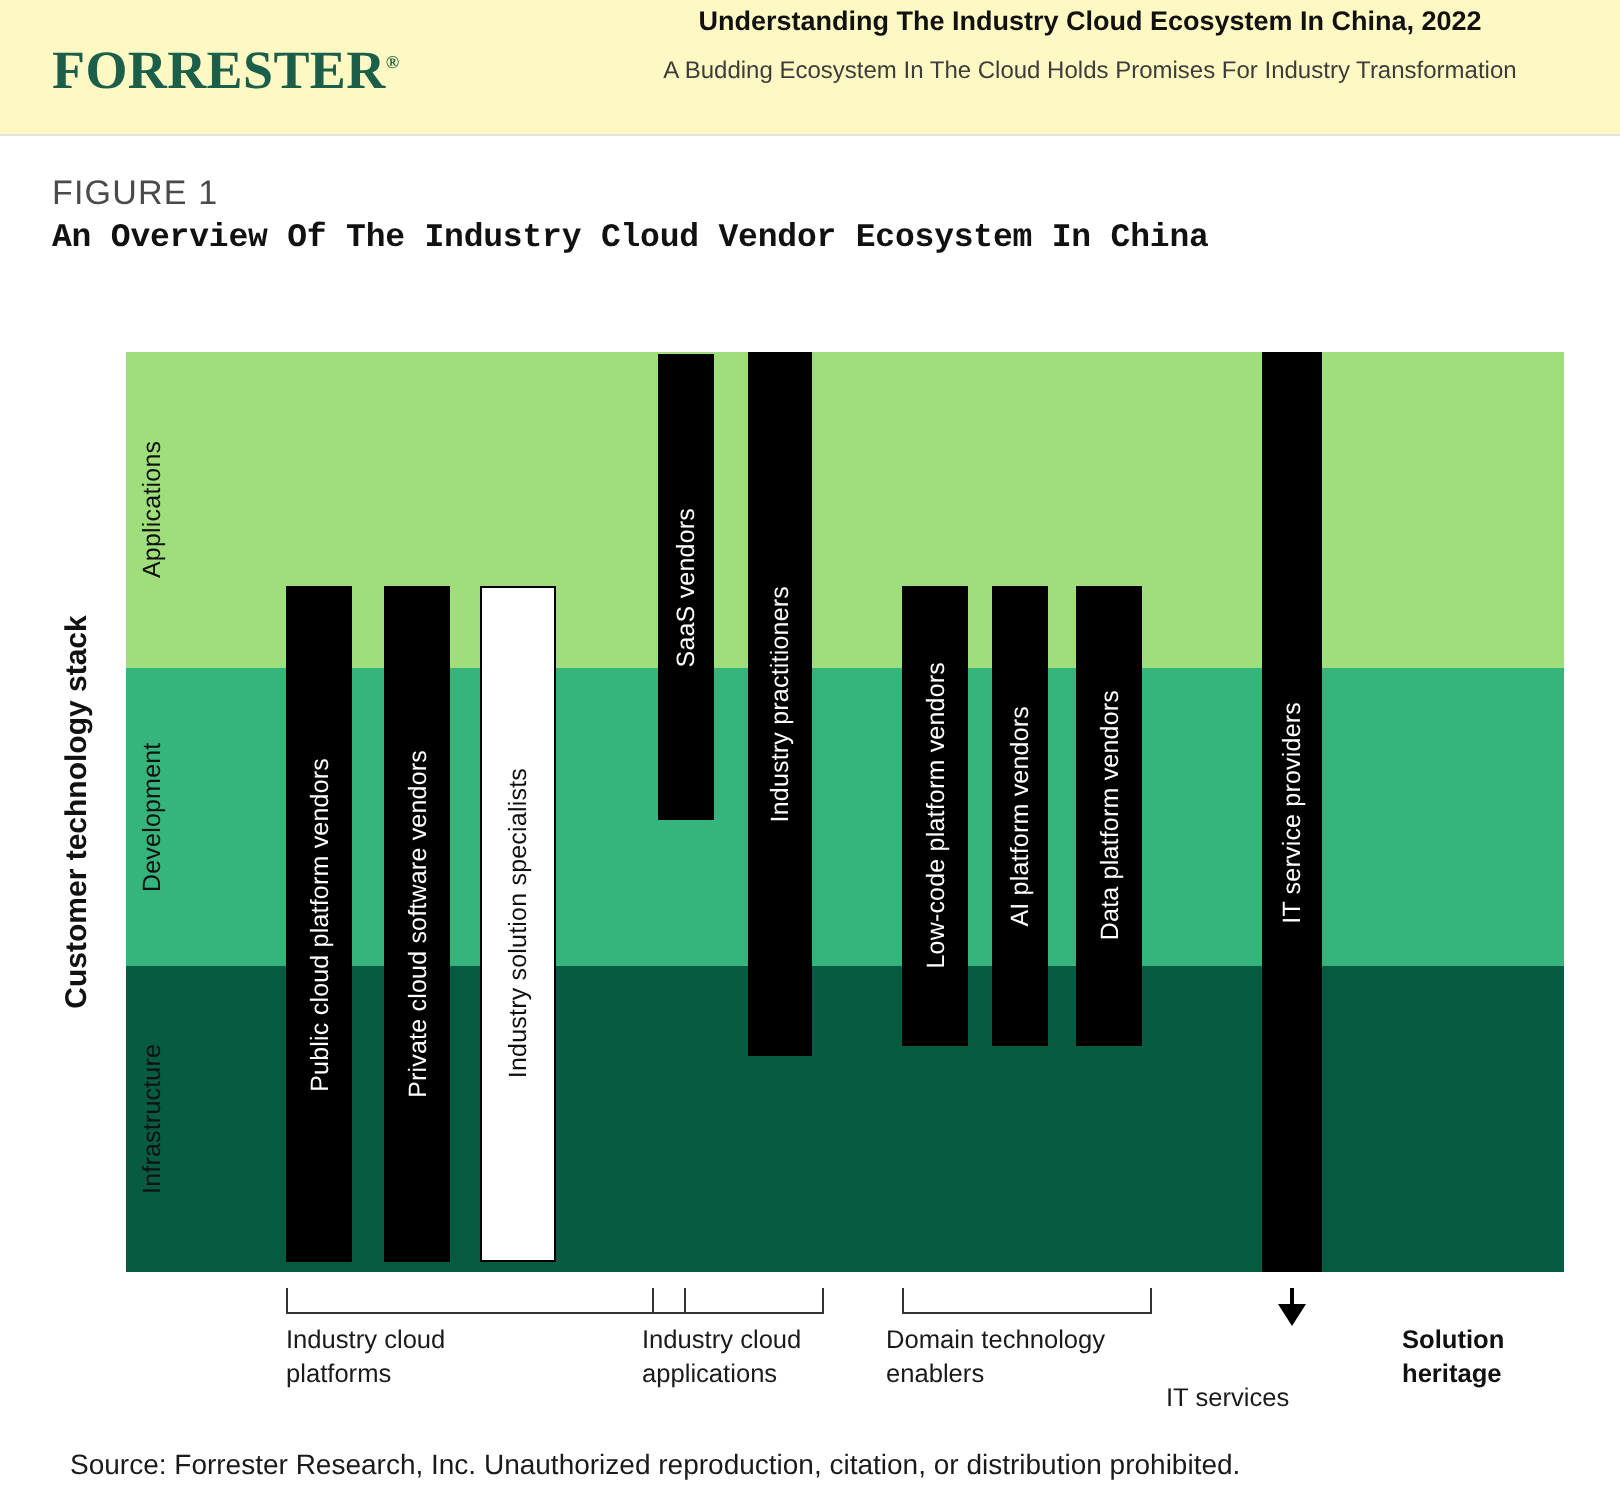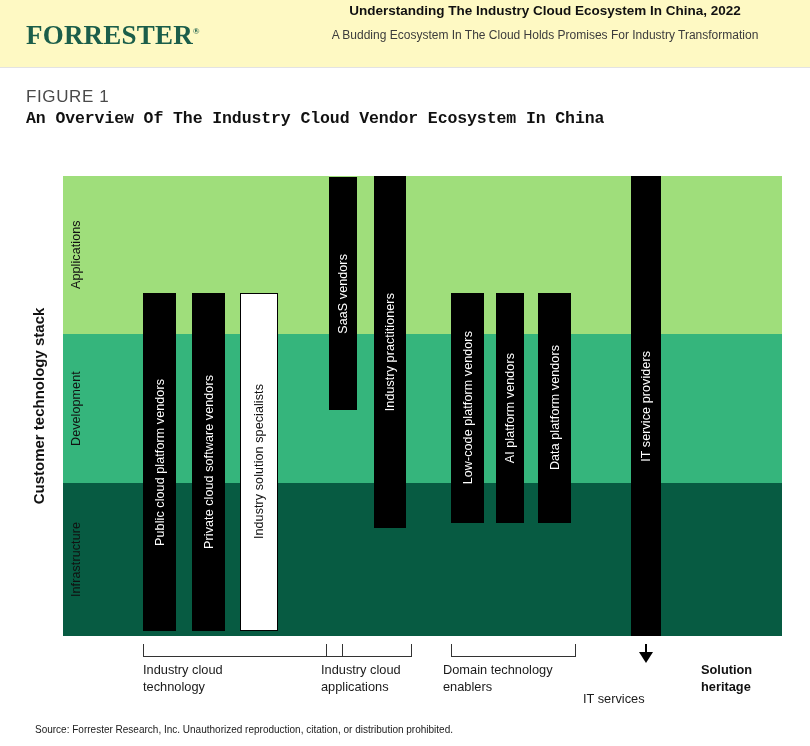--- a/index.html
+++ b/index.html
@@ -183,21 +183,21 @@
     border-left: 7px solid transparent;
     border-right: 7px solid transparent;
     border-top: 11px solid #000000;
   }
 
   
   .source {
     position: absolute;
     left: 35px;
     top: 724px;
-    font-size: 10px;
+    font-size: 14px;
     color: #1a1a1a;
   }
 </style>
 </head>
 <body>
 
 <div class="header">
   <div class="logo">
     <span>FORRESTER</span><span class="reg">®</span>
   </div>
@@ -255,21 +255,21 @@
     </div>
 
   <div id="axis-layer">
       <div class="bracket" style="left: 143px; width: 200px; top: 644px;"></div>
       <div class="bracket" style="left: 326px; width: 86px; top: 644px;"></div>
       <div class="bracket" style="left: 451px; width: 125px; top: 644px;"></div>
       <div class="arrow-stem" style="left: 645px; top: 644px; height: 10px;"></div>
       <div class="arrow-head" style="left: 639px; top: 652px;"></div>
       <div class="group-label" style="left: 143px; width: 200px; top: 661px;">
         <div>Industry cloud</div>
-        <div>technology</div>
+        <div>platforms</div>
       </div>
       <div class="group-label" style="left: 321px; width: 96px; top: 661px;">
         <div>Industry cloud</div>
         <div>applications</div>
       </div>
       <div class="group-label" style="left: 443px; width: 142px; top: 661px;">
         <div>Domain technology</div>
         <div>enablers</div>
       </div>
       <div class="group-label" style="left: 583px; width: 126px; top: 690px;">

